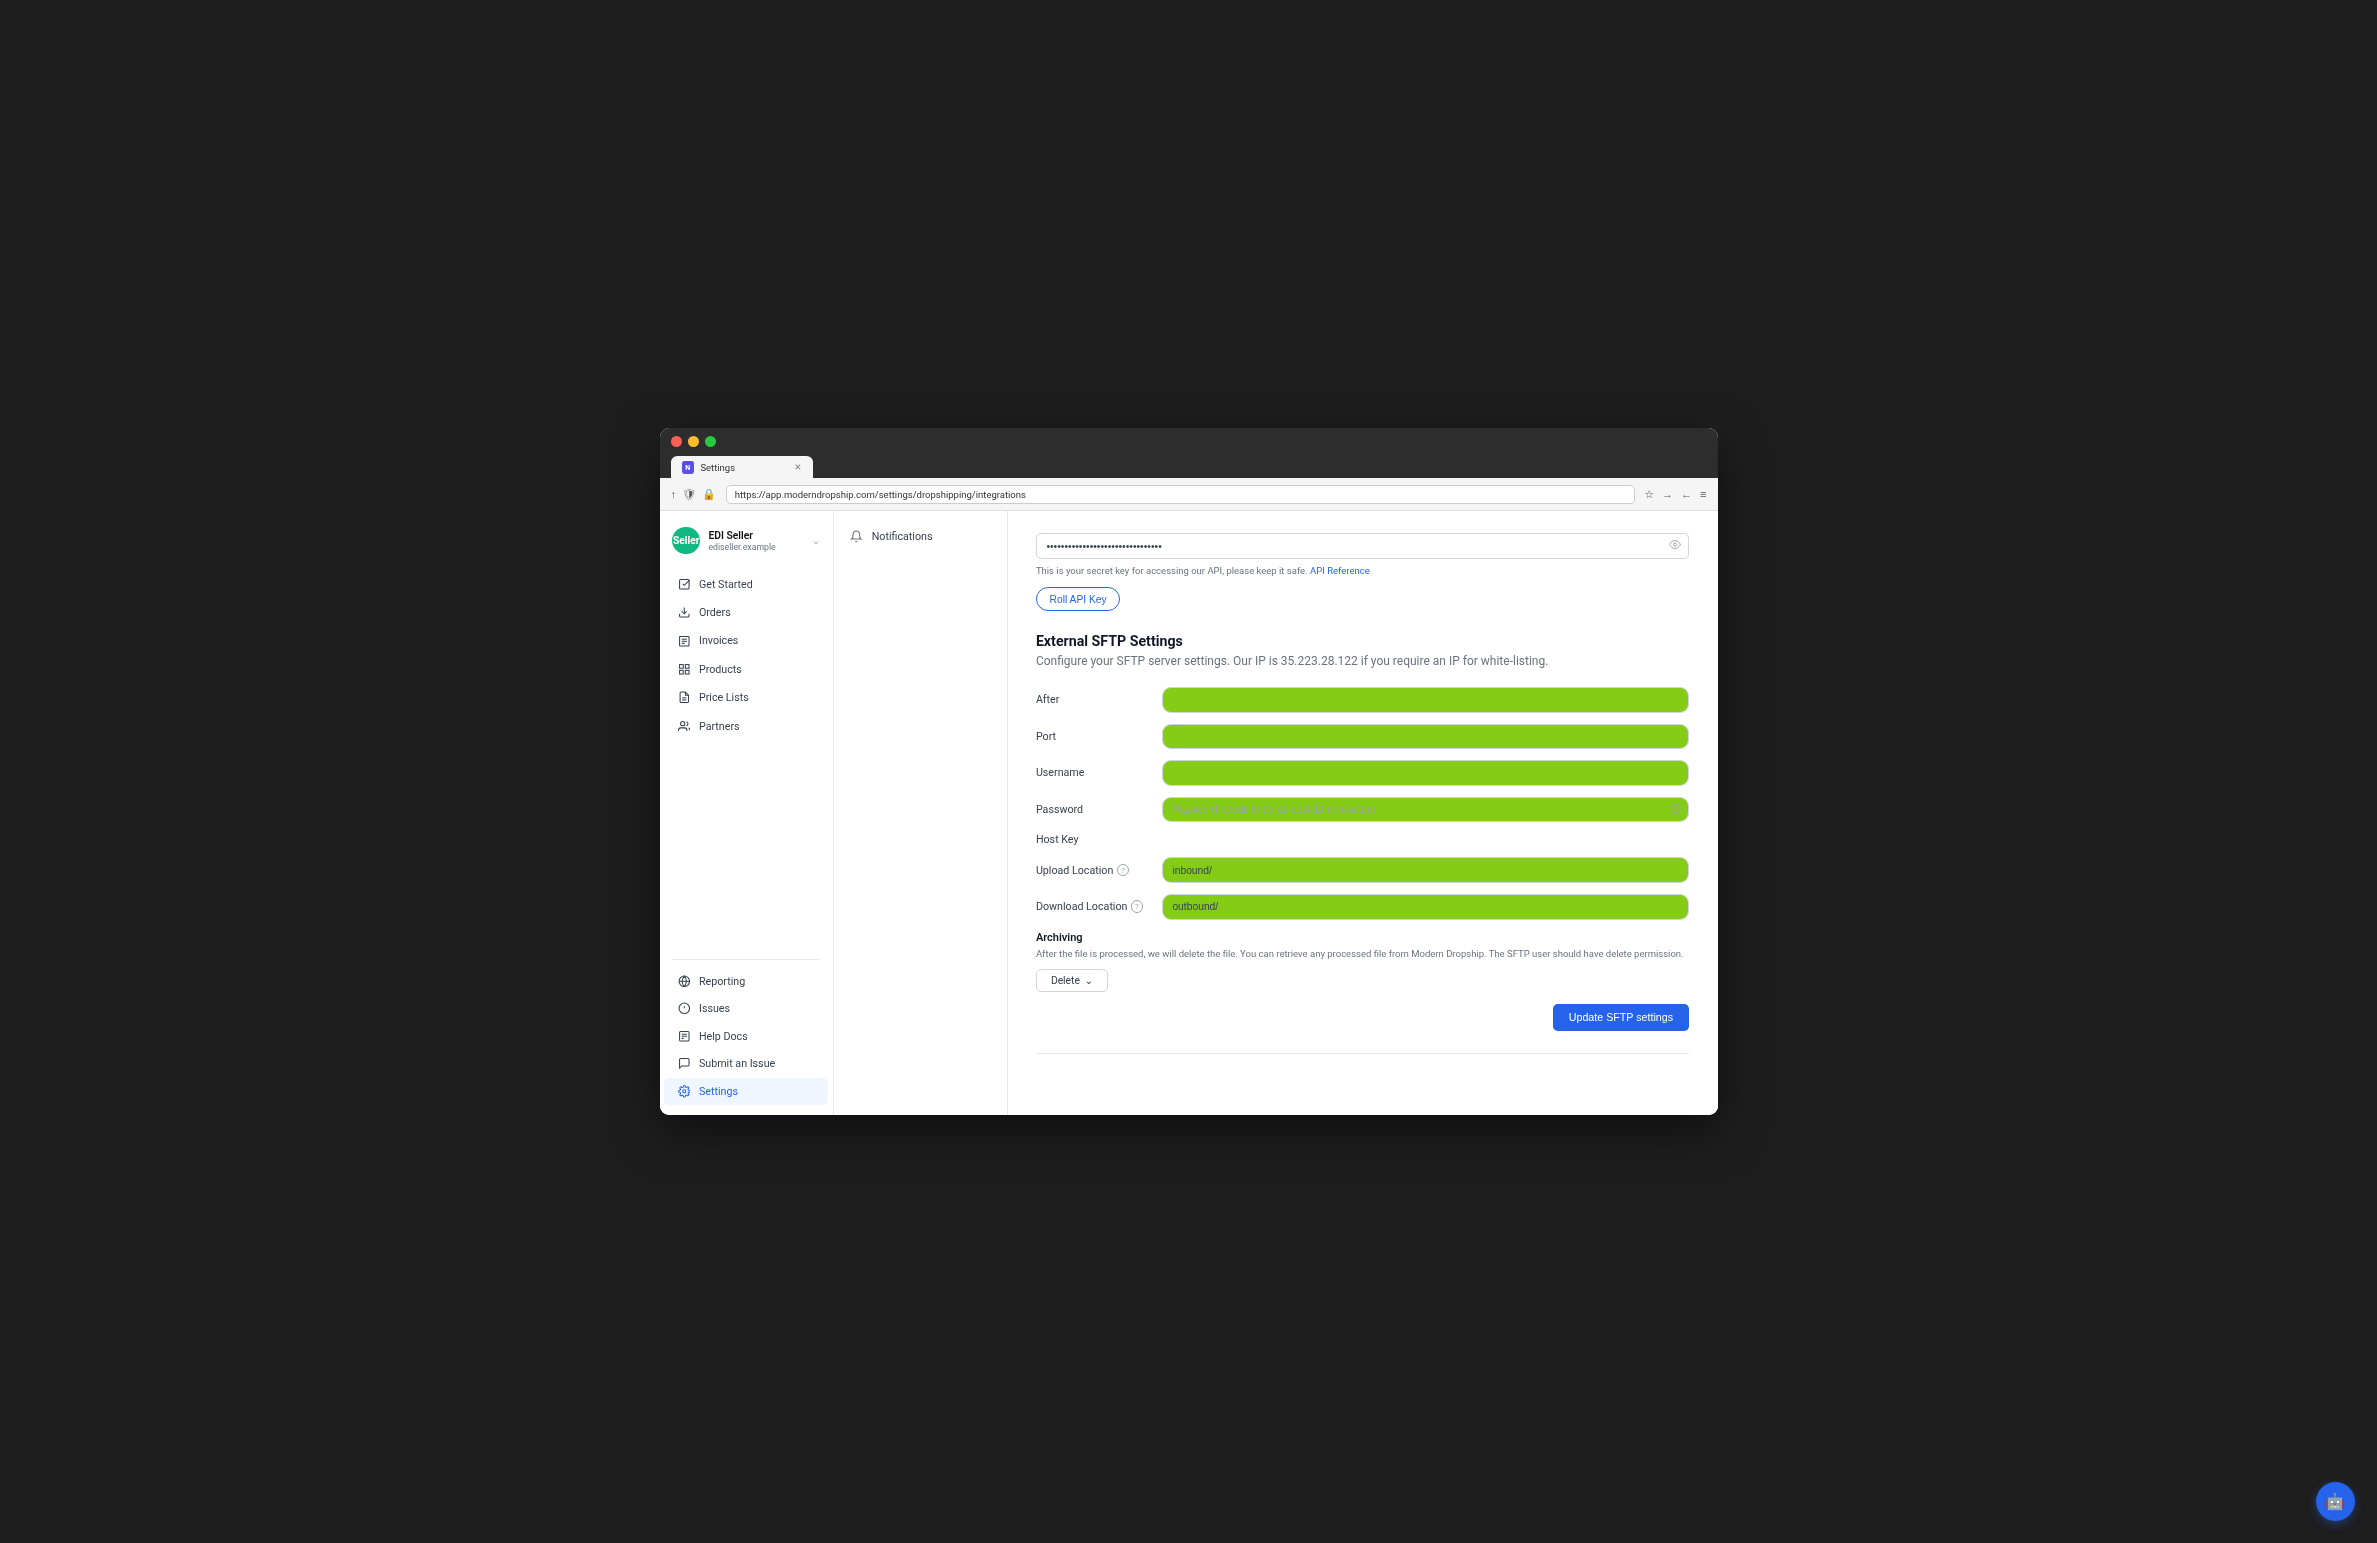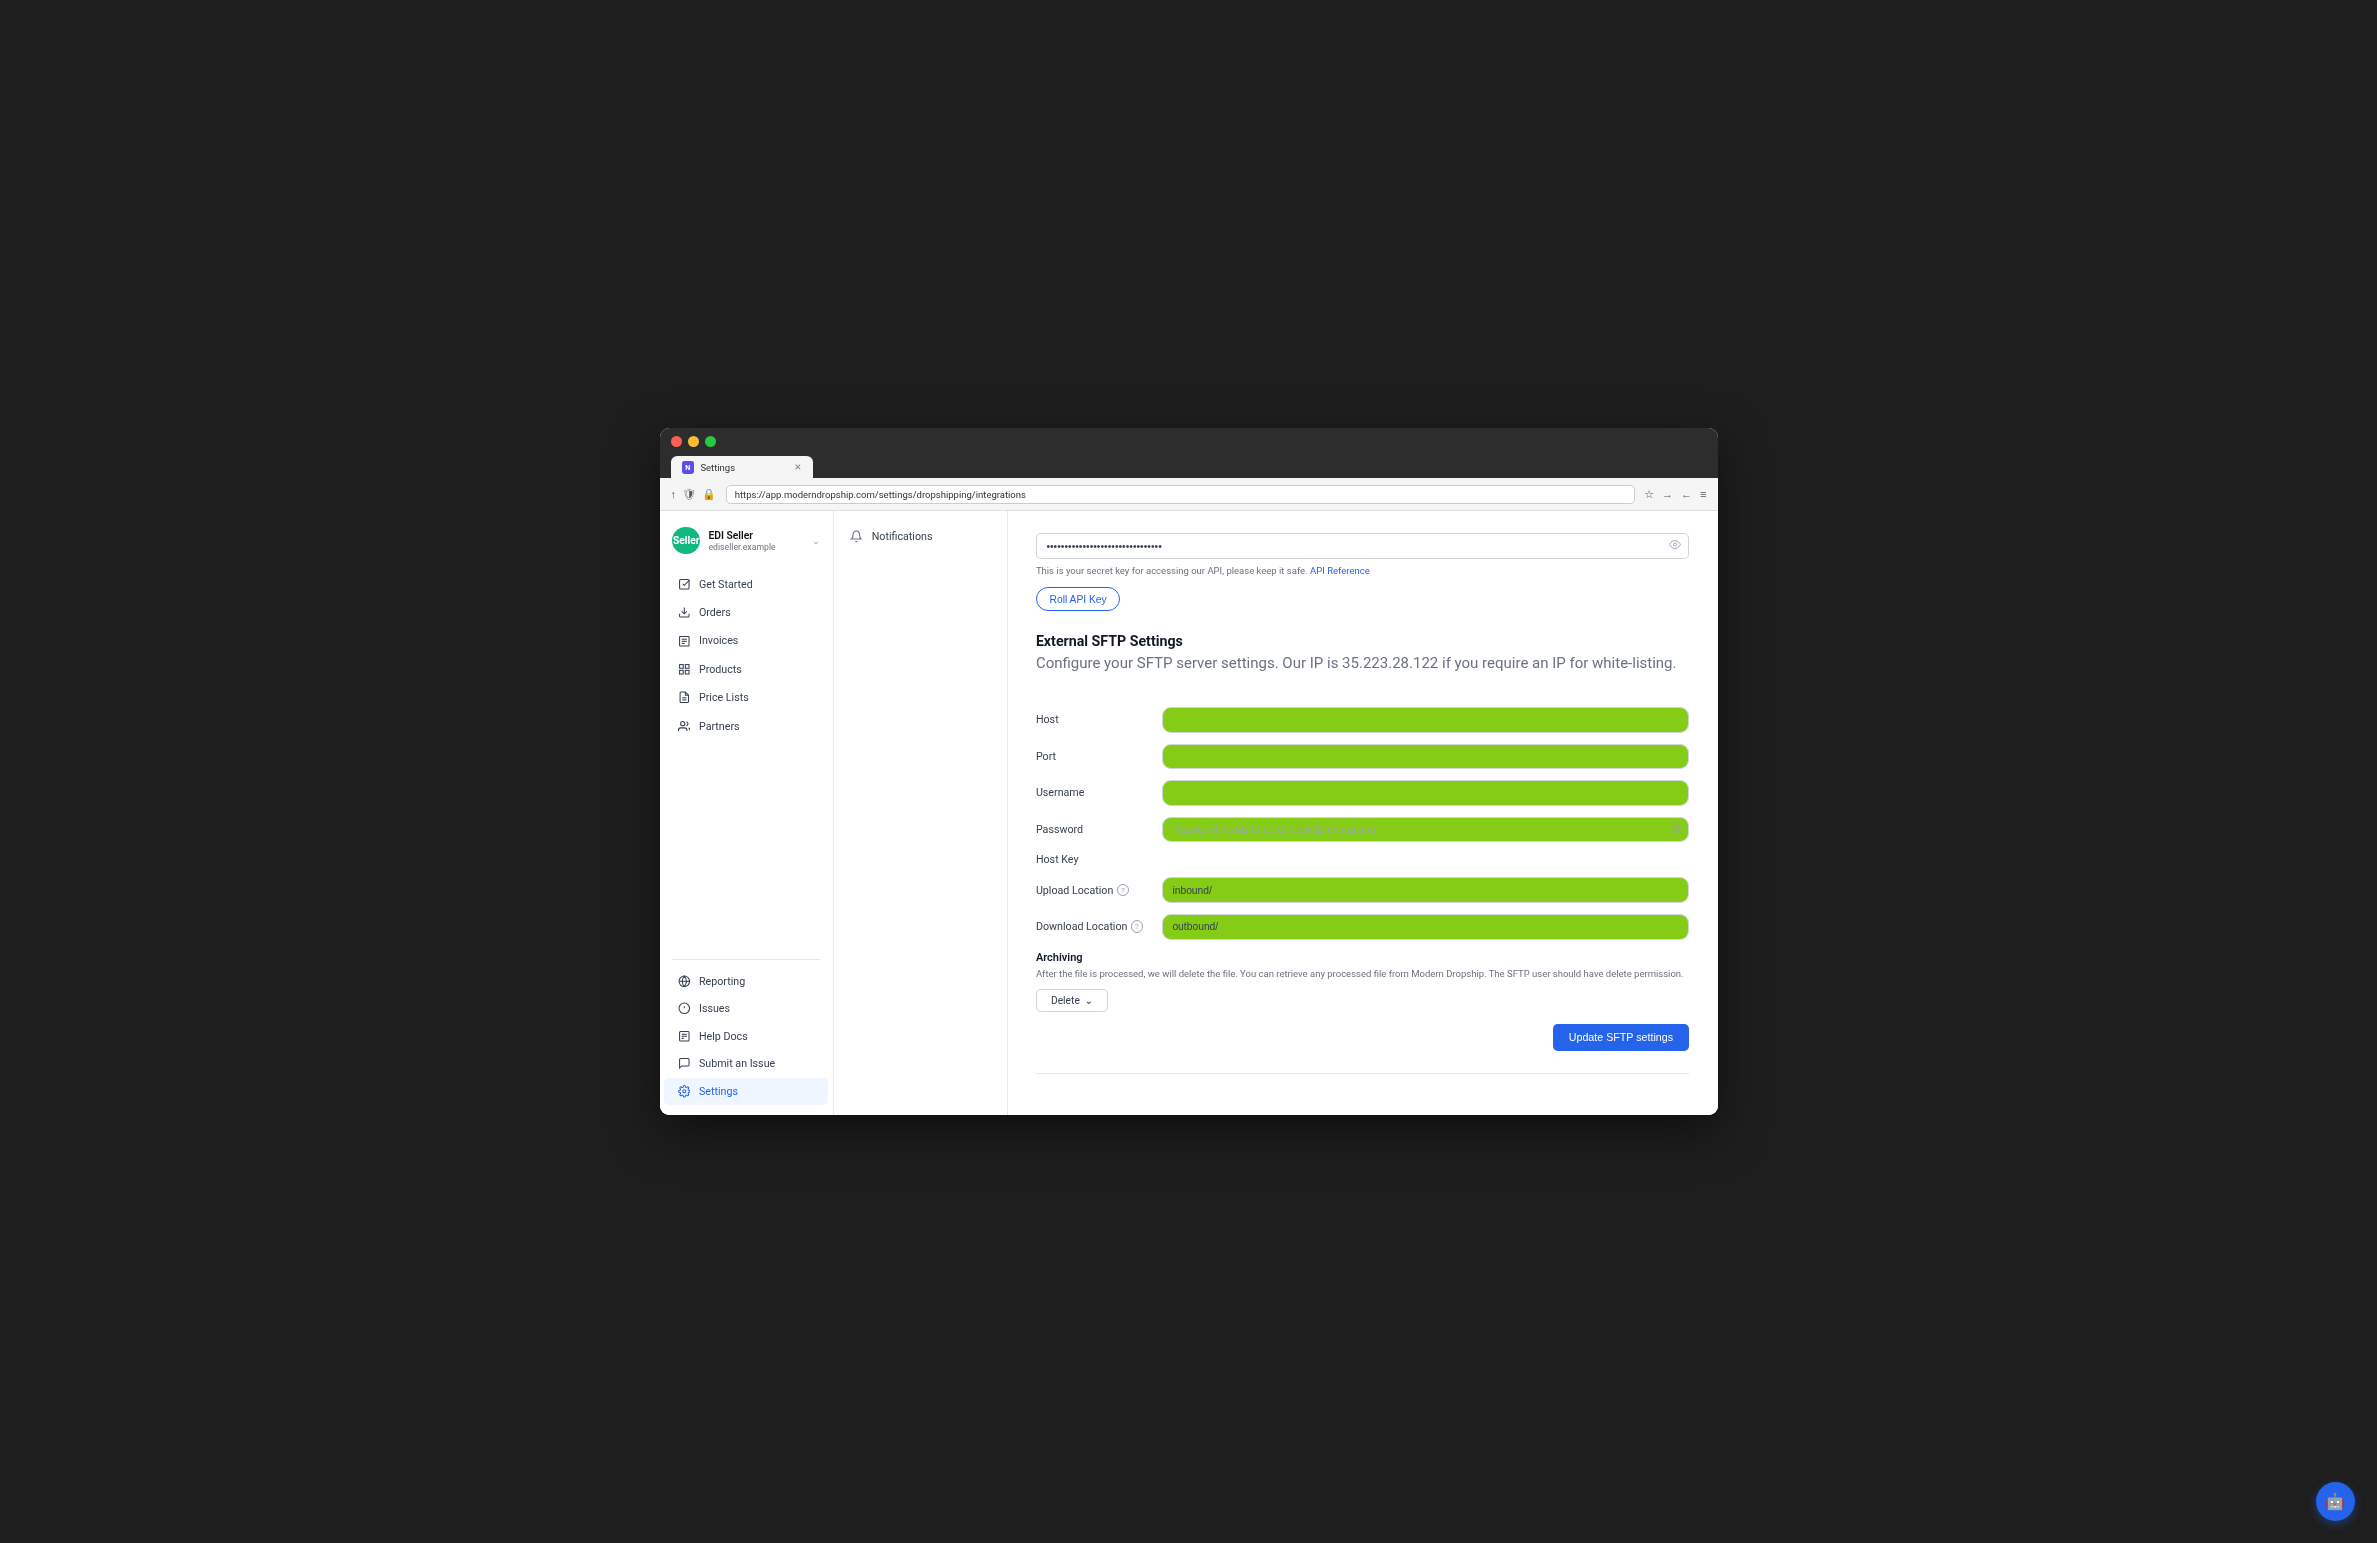--- a/index.html
+++ b/index.html
@@ -269,23 +269,23 @@
 
     
     .section-title {
       font-size: 14.2px;
       font-weight: 700;
       color: #111827;
       margin-bottom: 4.7px;
     }
 
     .section-desc {
-      font-size: 15px;
+      font-size: 12px;
       color: #6b7280;
-      margin-bottom: 35px;
+      margin-bottom: 19px;
     }
 
     
     .form-row {
       display: flex;
       align-items: center;
       margin-bottom: 11px;
     }
 
     .form-label {
@@ -623,21 +623,21 @@
         </p>
 
         <button class="roll-api-btn">Roll API Key</button>
 
         
         <h2 class="section-title">External SFTP Settings</h2>
         <p class="section-desc">Configure your SFTP server settings. Our IP is 35.223.28.122 if you require an IP for white-listing.</p>
 
         
         <div class="form-row">
-          <label class="form-label">Host</label>
+          <label class="form-label">After</label>
           <input class="form-input" type="text" style="">
         </div>
 
         
         <div class="form-row">
           <label class="form-label">Port</label>
           <input class="form-input" type="text" style="">
         </div>
 
         

